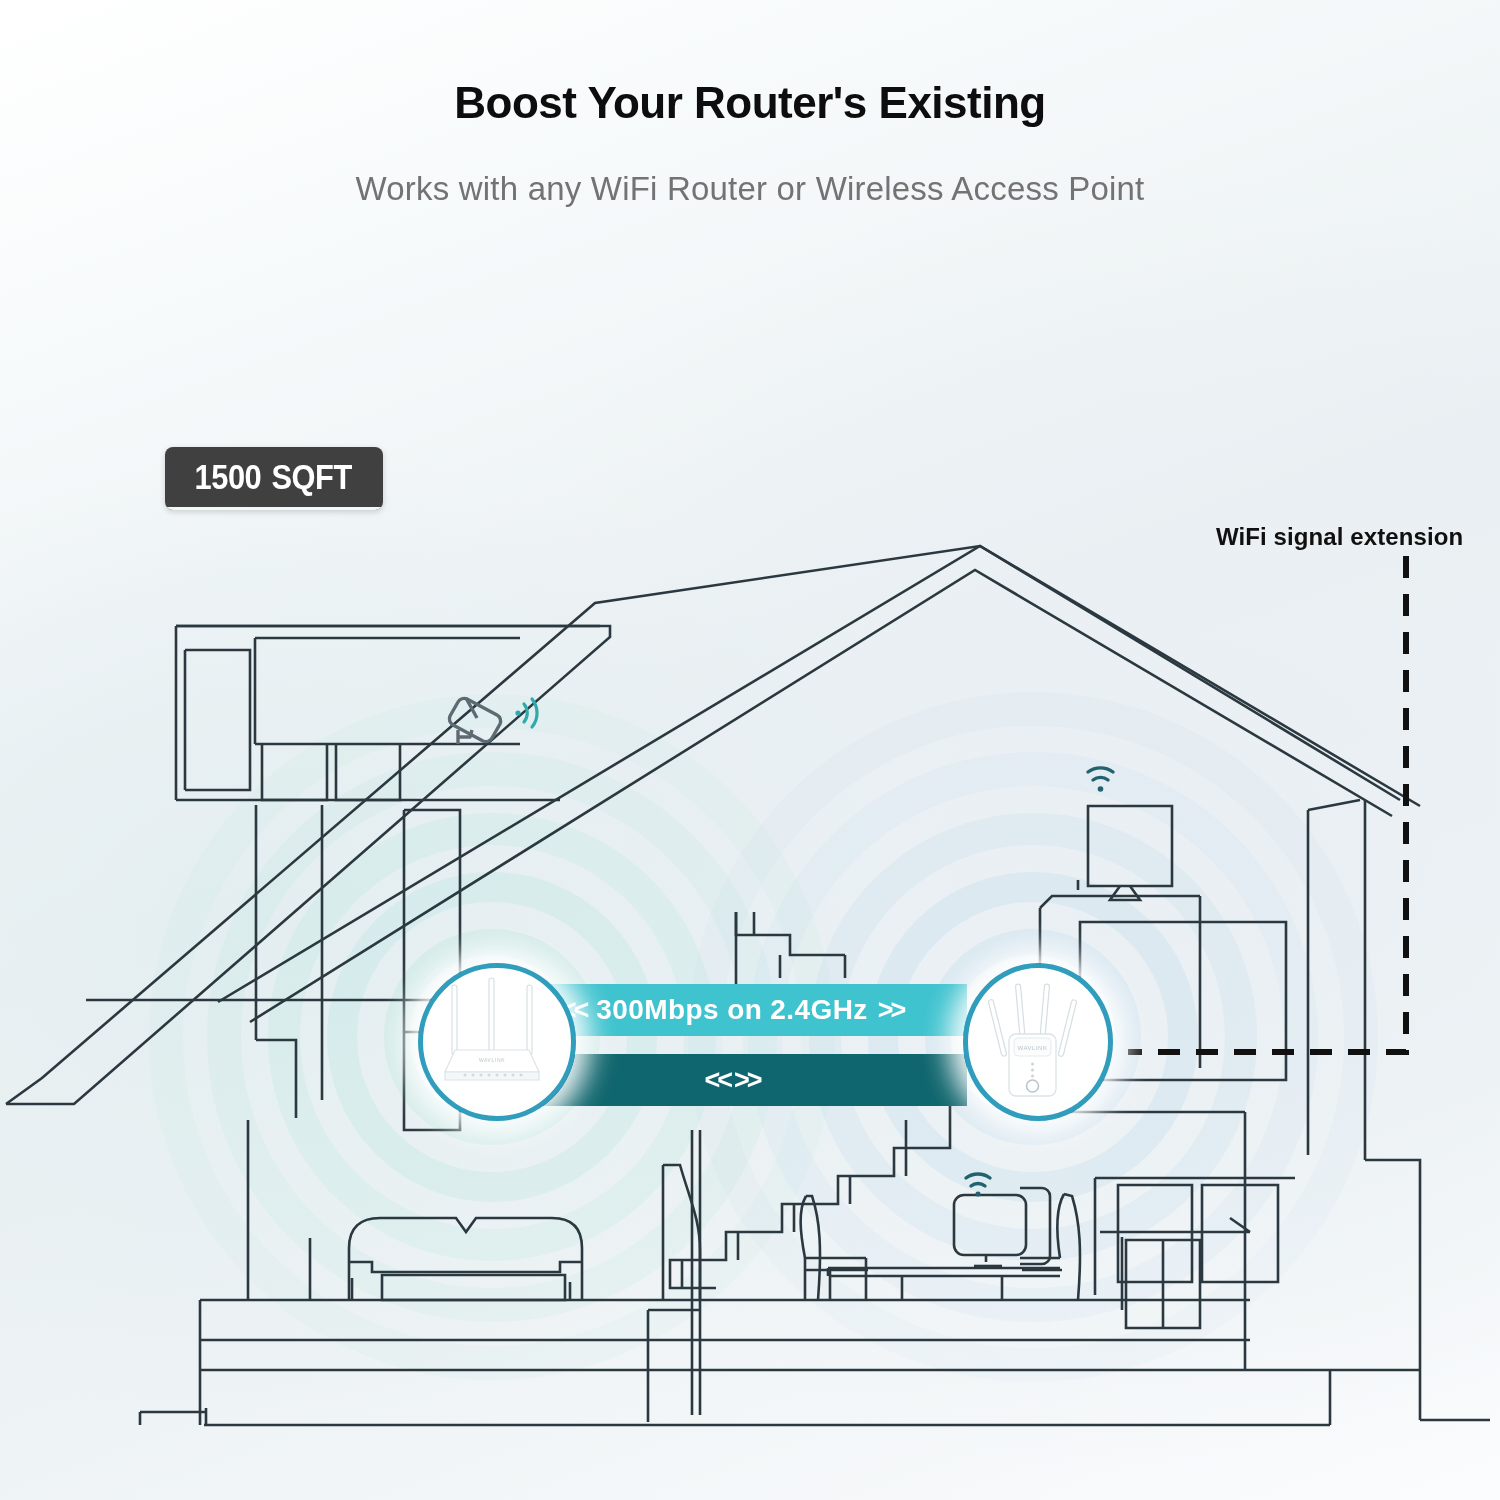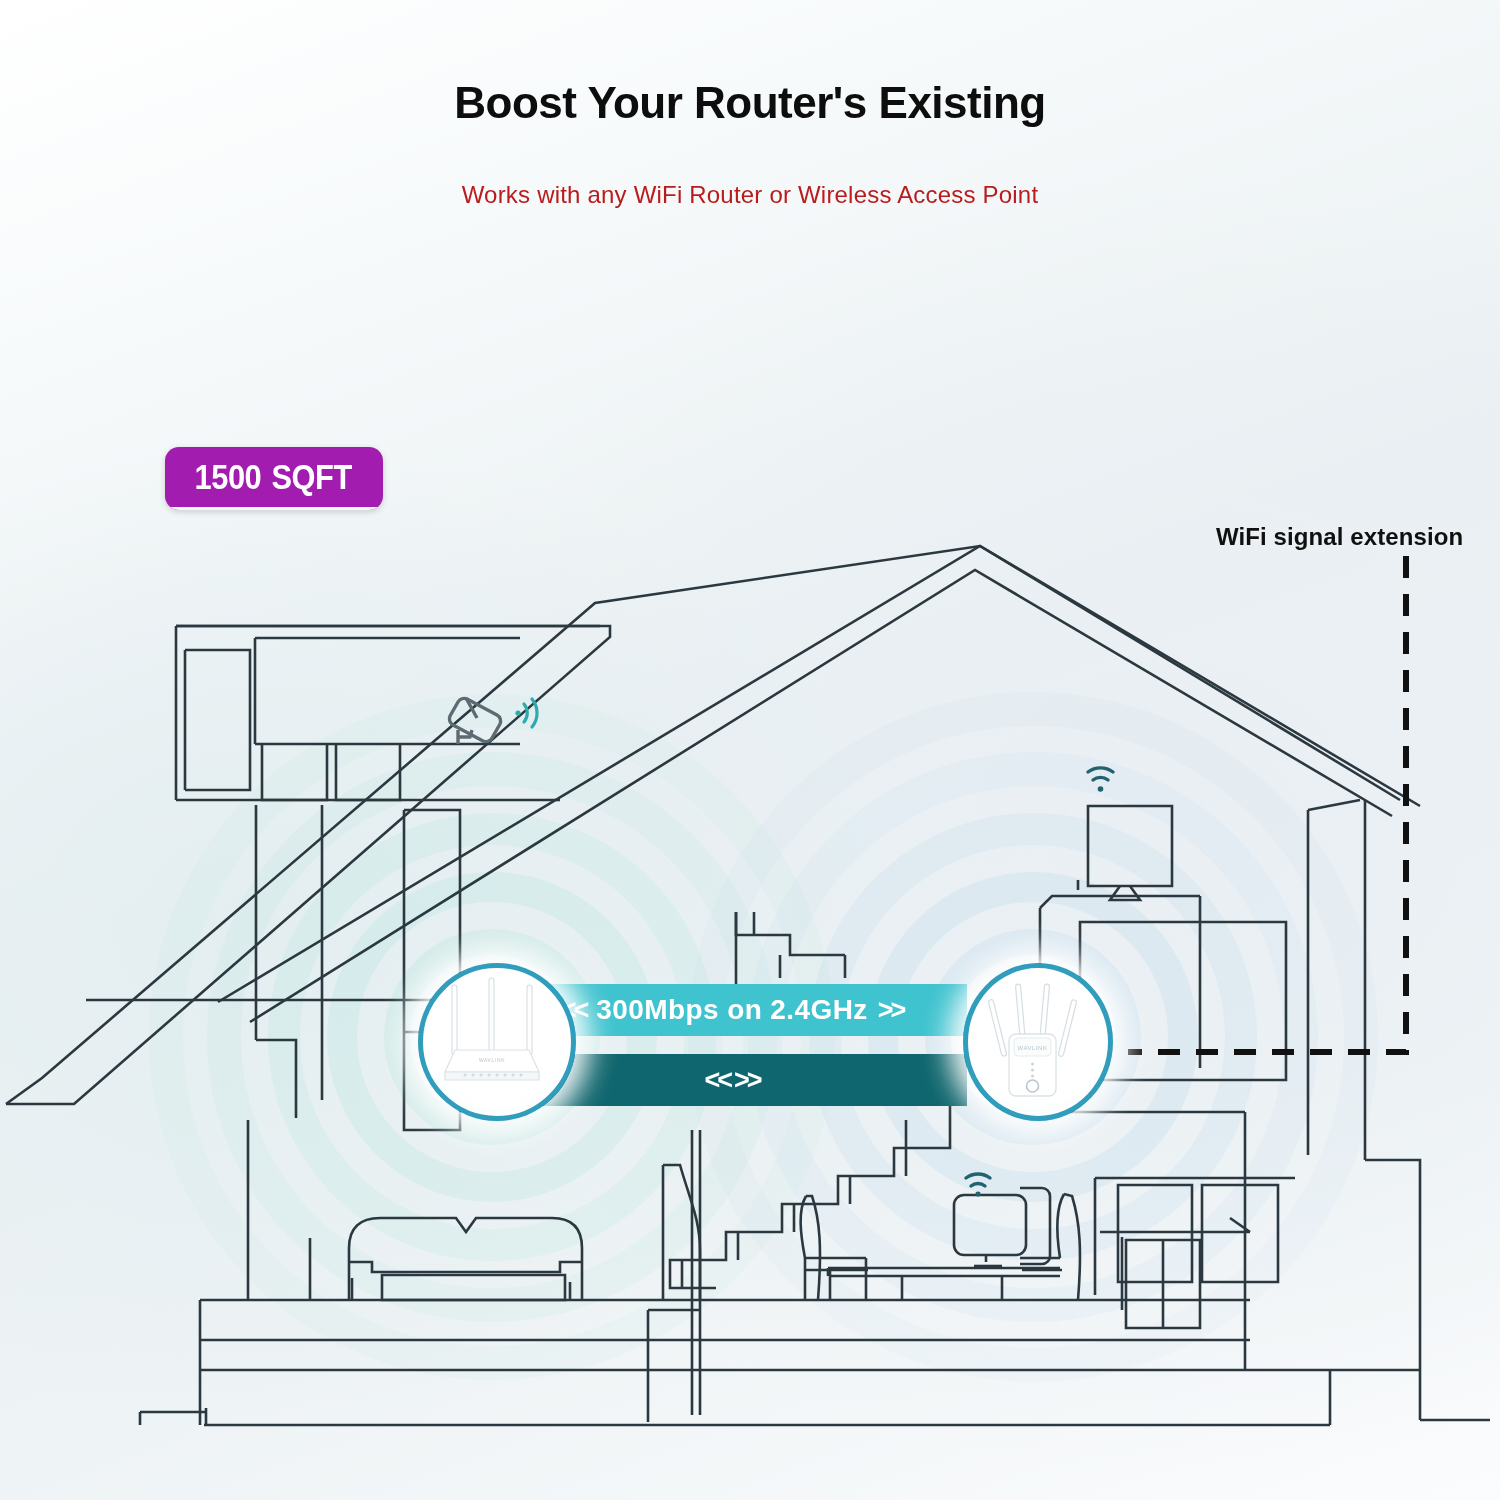--- a/index.html
+++ b/index.html
@@ -15,27 +15,27 @@
   #stage > svg, #stage > div{position:absolute;}
 
   
   .head-wrap{left:0;top:78px;width:1500px;text-align:center;}
   .h1{
     font-size:44px;font-weight:bold;color:#0d0d0d;line-height:1.14;
     letter-spacing:-0.5px;
   }
   .h1 .l2{display:block;}
   .sub{
-    margin-top:53px;font-size:24px;color:#b91c1c;font-weight:400;letter-spacing:0.2px;
+    margin-top:42px;font-size:33px;color:#737373;font-weight:400;letter-spacing:0.2px;
   }
 
   
   .badge{
     left:165px;top:447px;width:218px;
-    background:#a21caf;border-radius:14px;
+    background:#404040;border-radius:8px;
     box-shadow:0 2px 6px rgba(0,0,0,.16);
     overflow:hidden;
   }
   .badge-row{
     height:60px;display:flex;align-items:center;justify-content:center;
     color:#fff;
   }
   .badge-row.top{border-bottom:3px solid #f4f7f8;}
   .b-strong{font-weight:bold;font-size:34px;letter-spacing:-0.5px;
             font-family:"Liberation Sans Narrow","Liberation Sans",sans-serif;

